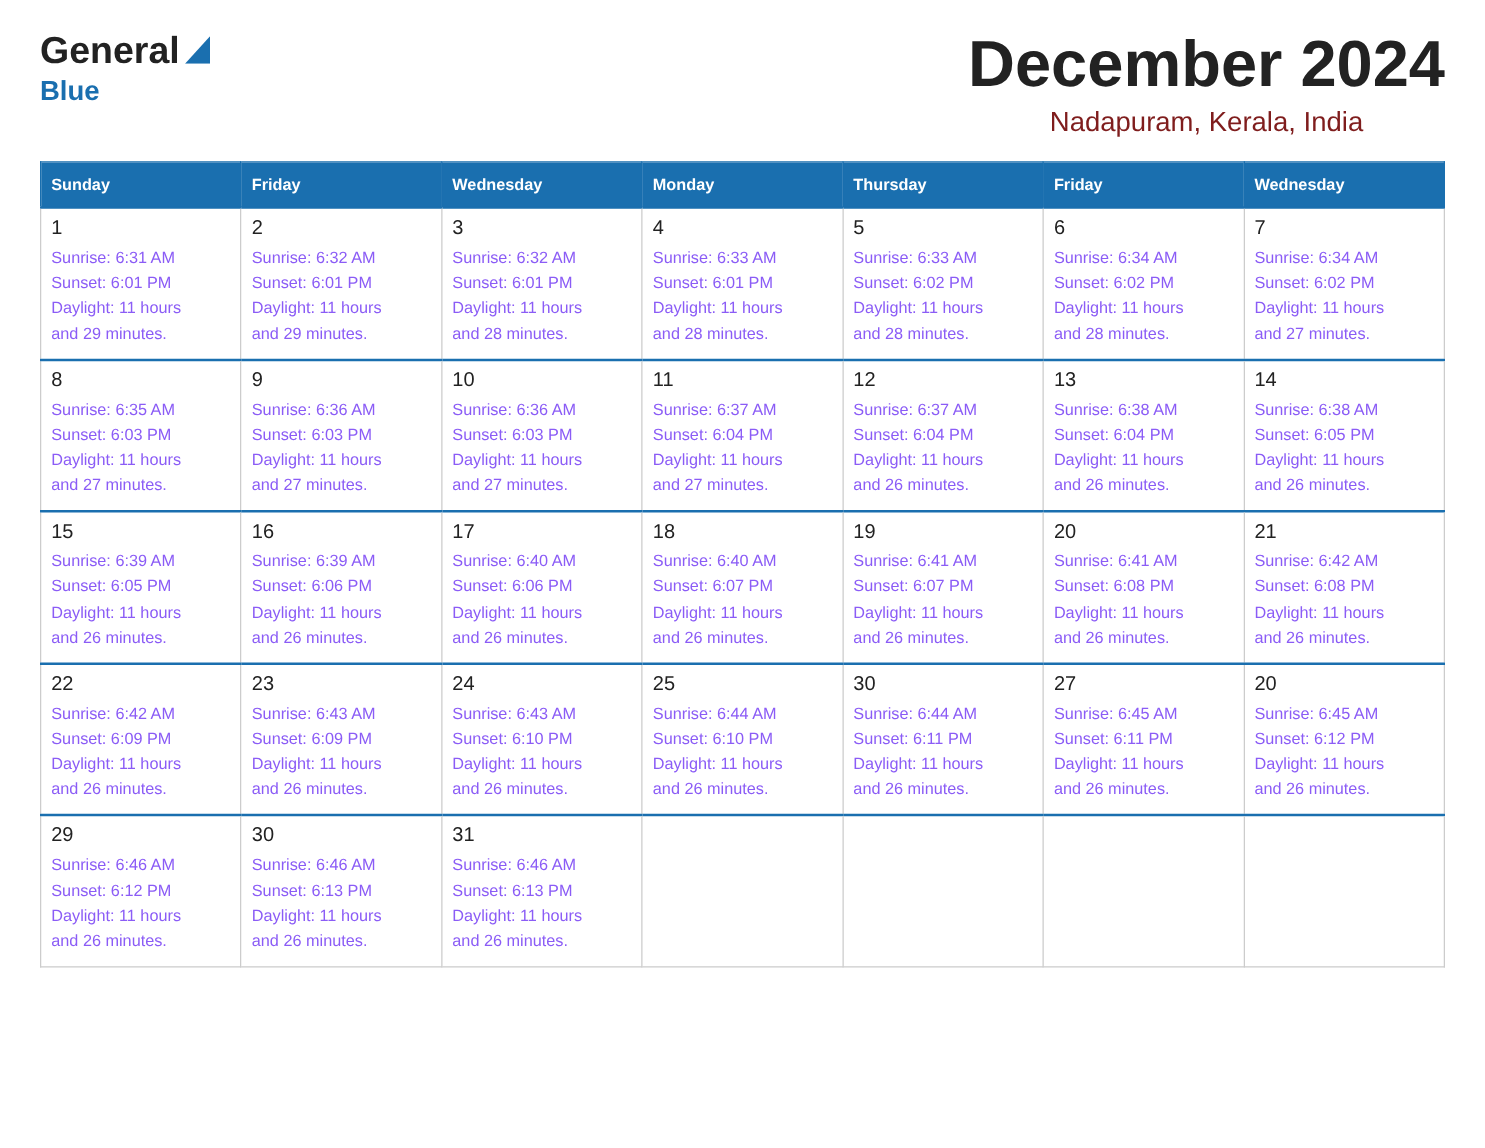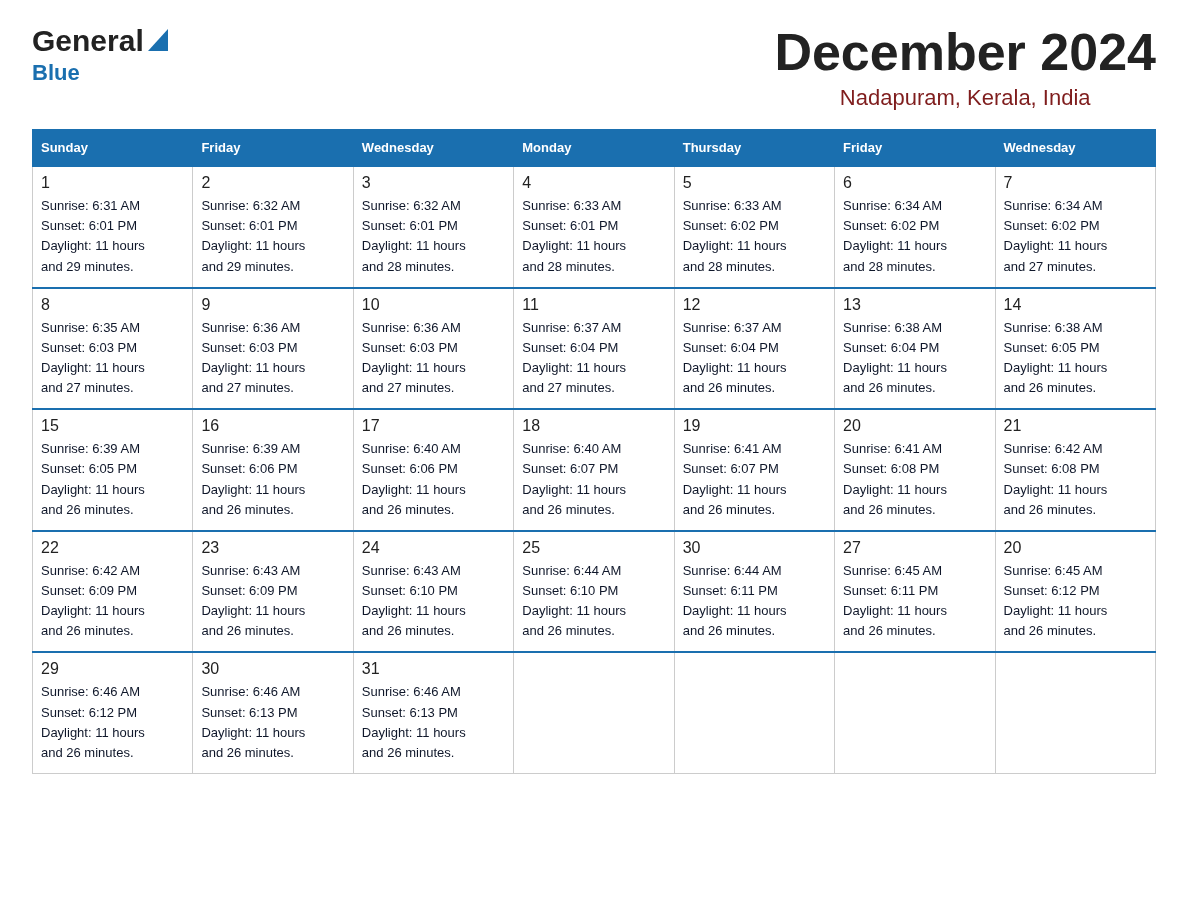--- a/index.html
+++ b/index.html
@@ -69,21 +69,21 @@
     }
     .day-number {
       font-size: 16px;
       font-weight: normal;
       color: #222;
       margin-bottom: 4px;
       display: block;
     }
     .day-info {
       font-size: 13px;
-      color: #0f172a;
+      color: #8b5cf6;
       line-height: 1.55;
     }
     .empty-cell {
       background: #fff;
     }
     
     .logo-icon {
       display: inline-flex;
       align-items: center;
     }

